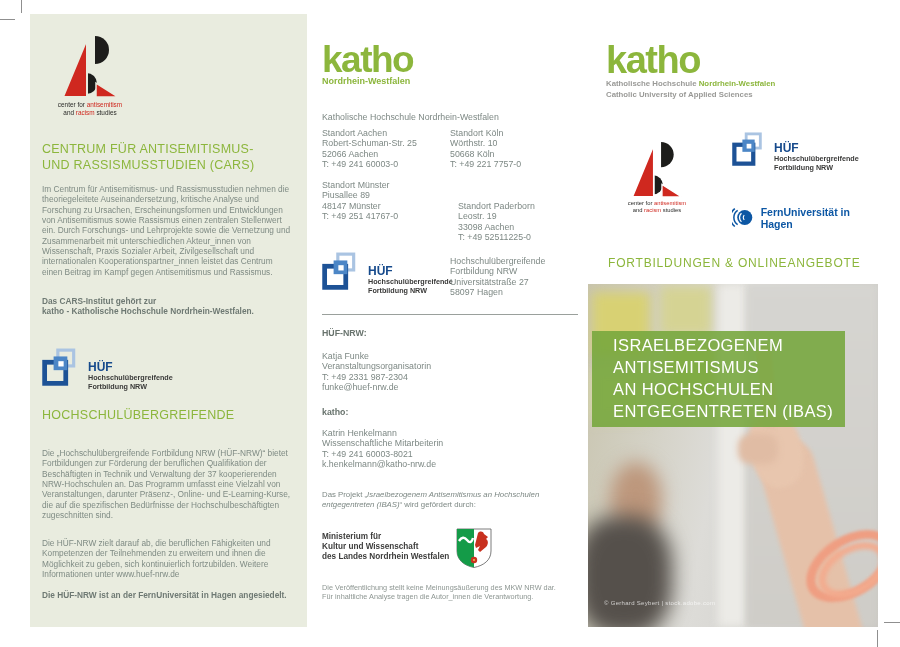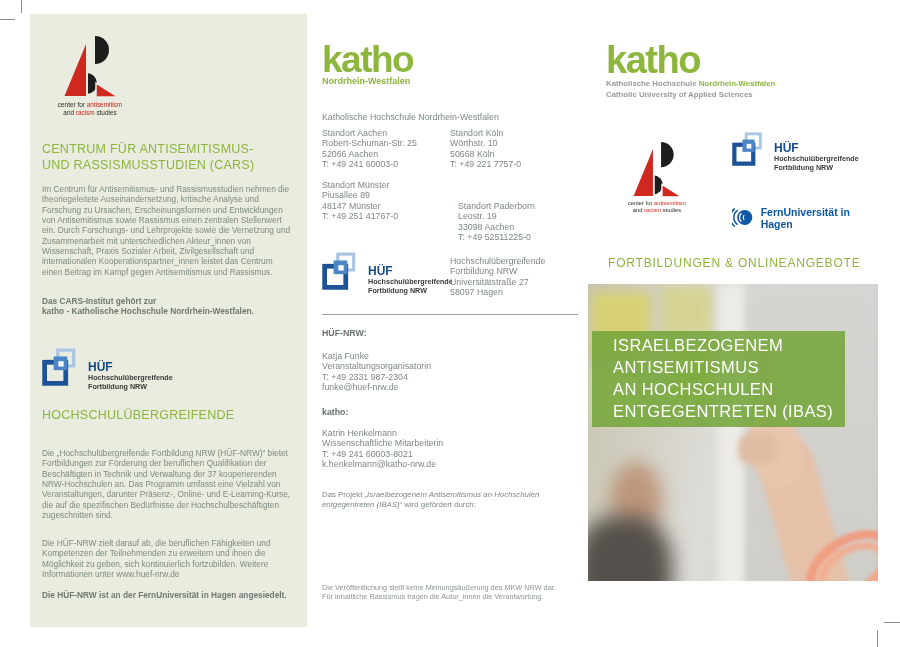--- a/index.html
+++ b/index.html
@@ -40,21 +40,21 @@
   #panel-right .blk{position:absolute;}
   .katho-word-lg{color:#8cb63c;font-weight:bold;font-size:38px;line-height:33px;letter-spacing:-1.5px;}
   .tagline{font-size:7.8px;line-height:10.5px;font-weight:bold;color:#9a9a97;}
   .tagline .grn{color:#8cb63c;}
   .cars-cap-sm{font-size:5.8px;line-height:7px;color:#2b2b29;margin-top:3px;}
   .fern{display:flex;align-items:center;}
   .fern-label{color:#0d57a4;font-weight:bold;font-size:10.5px;margin-left:6px;}
   .sect-head{color:#8cb63c;font-size:12px;letter-spacing:.8px;font-weight:400;white-space:nowrap;}
 
   
-  #photo{position:absolute;left:588px;top:284px;width:290px;height:297px;overflow:hidden;
+  #photo{position:absolute;left:588px;top:284px;width:290px;height:343px;overflow:hidden;
          background:linear-gradient(100deg,#c8c4ae 0%,#dddcd8 45%,#d2d1cd 75%,#c9c7c2 100%);}
   #photo .ly{position:absolute;}
   .cover-box{position:absolute;left:4px;top:47px;width:253px;height:96px;background:rgba(117,166,60,.88);}
   .cover-line{position:absolute;left:21px;color:#fff;font-size:16.5px;letter-spacing:.4px;white-space:nowrap;}
   .ph-credit{position:absolute;left:16px;top:316px;font-size:6px;color:rgba(255,255,255,.7);letter-spacing:.3px;}
 </style>
 </head>
 <body>
 
 <div id="page">
@@ -187,24 +187,39 @@
       <div>Katrin Henkelmann</div>
       <div>Wissenschaftliche Mitarbeiterin</div>
       <div>T: +49 241 60003-8021</div>
       <div>k.henkelmann@katho-nrw.de</div>
     </div>
 
     <div class="blk note-txt" style="top:476px;width:250px;">
       <span>Das Projekt „</span><i>Israelbezogenem Antisemitismus an Hochschulen entgegentreten (IBAS)</i><span>“ wird gefördert durch:</span>
     </div>
 
+    <div class="blk" style="top:514px;width:256px;height:48px;">
+      <div class="ministry-txt" style="position:absolute;left:0;top:4px;">
+        <div>Ministerium für</div>
+        <div>Kultur und Wissenschaft</div>
+        <div>des Landes Nordrhein Westfalen</div>
+      </div>
+      <svg width="36" height="40" viewBox="0 0 36 40" style="position:absolute;left:134px;top:0;">
+        <path d="M1,1 h34 v22 c0,9 -7,14.5 -17,16.5 C8,37.5 1,32 1,23 z" fill="#ffffff" stroke="#5a5a5a" stroke-width="0.8"></path>
+        <path d="M1,1 h17 v38.3 C8,37.3 1,32 1,23 z" fill="#149b48"></path>
+        <path d="M3,13 q4,-6 8,-1 q4,5 6,-2" stroke="#ffffff" stroke-width="2.4" fill="none"></path>
+        <path d="M22,5 c2,-2 5,-2 6,1 l4,3 -2,2 c3,2 2,6 0,8 l-6,5 -2,-2 2,-4 -4,2 -1,-3 z" fill="#c8311f"></path>
+        <circle cx="18" cy="32" r="3.2" fill="#c8311f"></circle>
+        <circle cx="18" cy="32" r="1.1" fill="#e8b84b"></circle>
+      </svg>
+    </div>
 
     <div class="blk disc-txt" style="top:569px;width:258px;">
       <div>Die Veröffentlichung stellt keine Meinungsäußerung des MKW NRW dar.</div>
-      <div>Für inhaltliche Rassismus tragen die Autor_innen die Verantwortung.</div>
+      <div>Für inhaltliche Analyse tragen die Autor_innen die Verantwortung.</div>
     </div>
   </section>
 
   <section id="panel-right">
 
     <div class="blk" style="left:14px;top:30px;">
       <div class="katho-word-lg">katho</div>
       <div class="tagline" style="margin-top:2px;">
         <span>Katholische Hochschule</span> <span class="grn">Nordrhein-Westfalen</span>
       </div>

